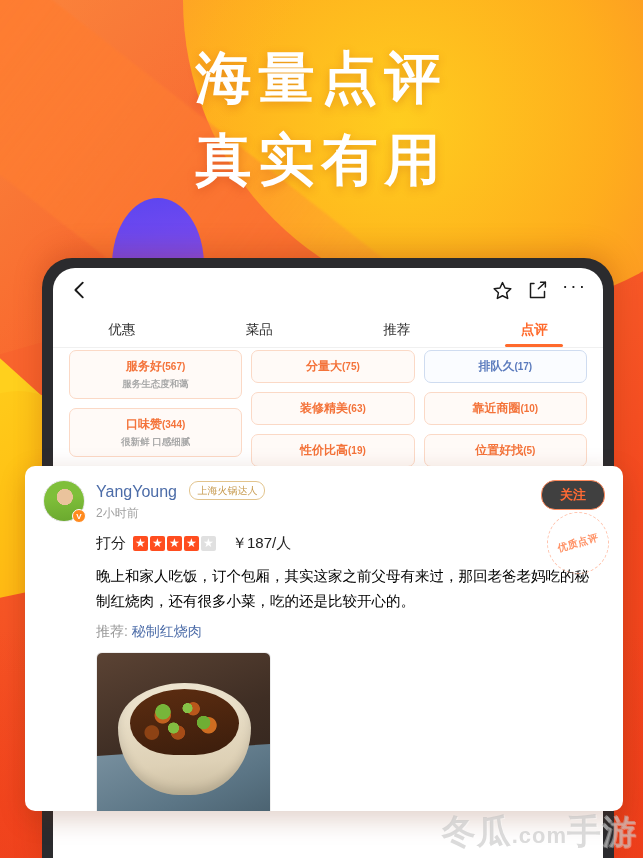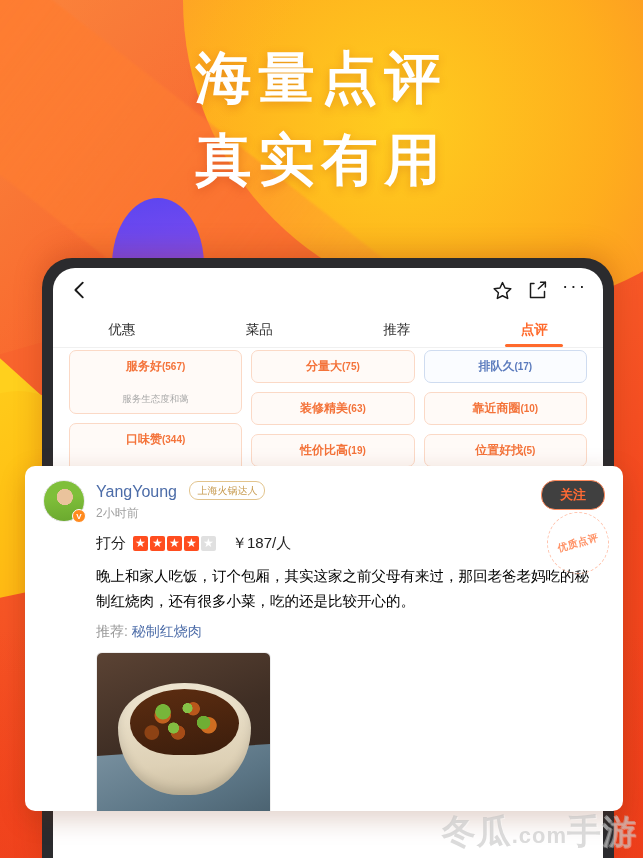--- a/index.html
+++ b/index.html
@@ -151,21 +151,21 @@
     background: #fffaf7;
     border-radius: 7px;
     text-align: center;
     padding: 7px 4px;
     min-height: 31px;
     display: flex; flex-direction: column; justify-content: center;
   }
   .tag.big { min-height: 46px; }
   .tag-label { font-size: 12px; color: #f4733a; font-weight: bold; }
   .tag-label .cnt { font-size: 10px; font-weight: bold; }
-  .tag-sub { font-size: 9.5px; color: #a9a9a9; margin-top: 18px; font-weight: normal;}
+  .tag-sub { font-size: 9.5px; color: #a9a9a9; margin-top: 3px; font-weight: bold;}
   .tag.neg { border-color: #cfdcf0; background: #fafcff; }
   .tag.neg .tag-label { color: #5b7bbd; }
 
   
   .review2 {
     padding: 10px 16px 0 16px;
     display: flex; gap: 10px;
   }
   .av2 { position: relative; width: 36px; height: 36px; flex: 0 0 36px; }
   .avatar-img {

